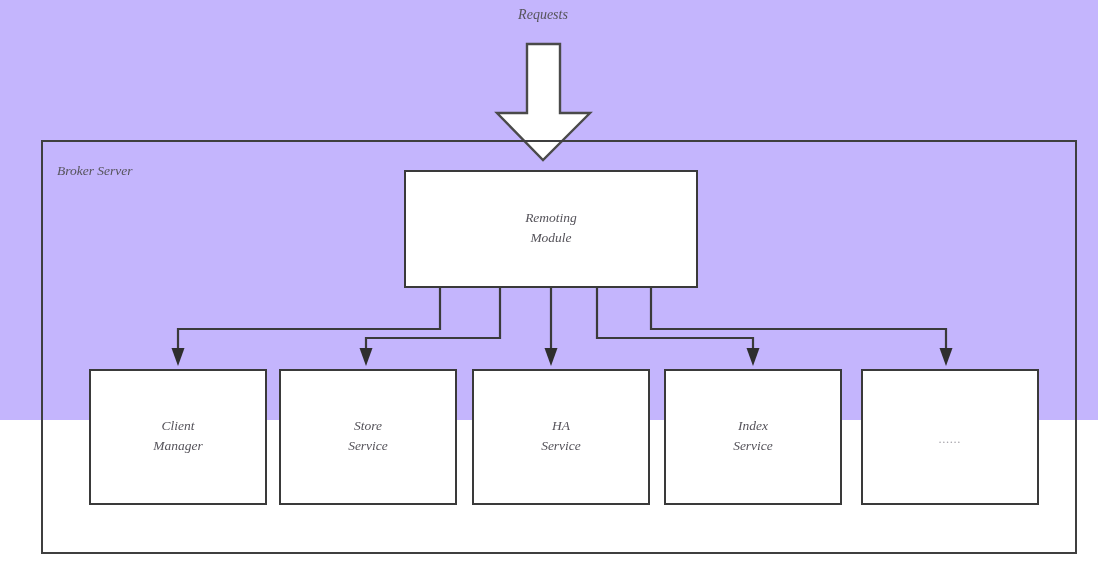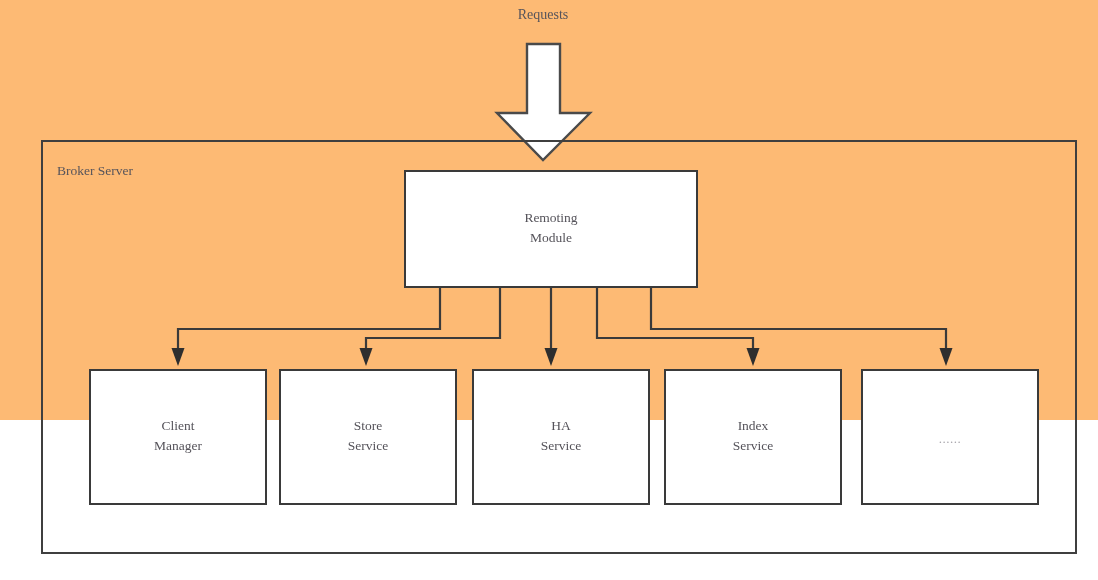--- a/index.html
+++ b/index.html
@@ -11,21 +11,22 @@
   body {
     width: 1098px;
     height: 580px;
     font-family: "Liberation Serif", "DejaVu Serif", serif;
     overflow: hidden;
   }
   #diagram-root {
     position: relative;
     width: 1098px;
     height: 420px;
-    background: #fdba74;
+    background: #c4b5fd;
+    font-style: italic;
   }
   svg.diagram-canvas {
     position: absolute;
     top: 0;
     left: 0;
     width: 1098px;
     height: 580px;
     display: block;
   }
   .box-rect {

